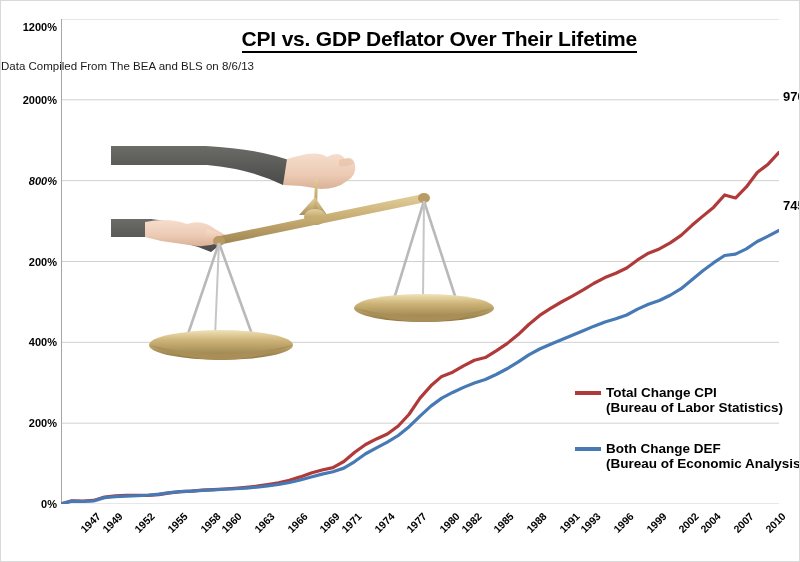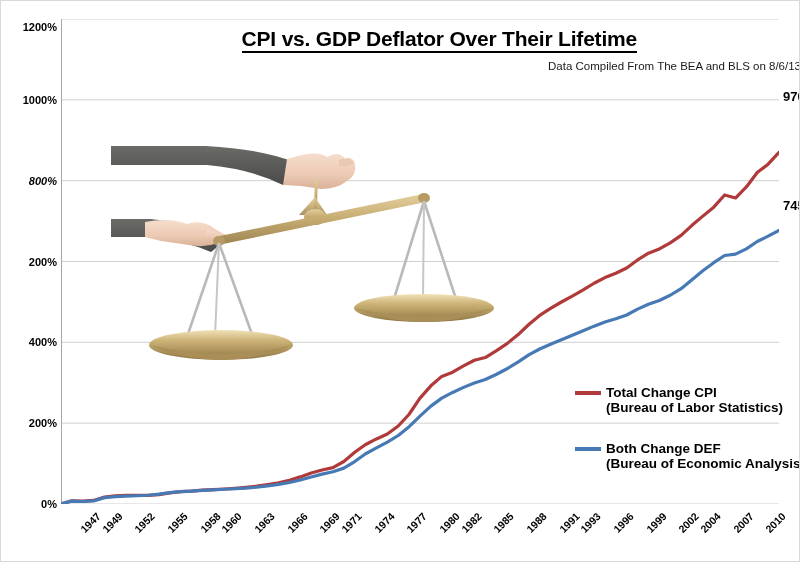--- a/index.html
+++ b/index.html
@@ -34,21 +34,21 @@
   }
   #chart-title .ul {
     border-bottom: 2px solid #000;
     padding-bottom: 1px;
   }
   #chart-subtitle {
     position: absolute;
     left: 0;
     top: 59px;
     width: 800px;
-    text-align: right;
+    text-align: left;
     font-size: 11.5px;
     font-weight: normal;
     color: #1a1a1a;
   }
   
   #plot {
     position: absolute;
     left: 60px;
     top: 18px;
     width: 718px;
@@ -166,21 +166,21 @@
 
   <div id="chart-title"><span class="ul">CPI vs. GDP Deflator Over Their Lifetime</span></div>
   <div id="chart-subtitle">Data Compiled From The BEA and BLS on 8/6/13</div>
 
   <div id="yaxis-labels">
       <div class="ytick" style="top: 485px;">0%</div>
       <div class="ytick" style="top: 404.167px;">200%</div>
       <div class="ytick" style="top: 323.333px;">400%</div>
       <div class="ytick" style="top: 242.5px;">200%</div>
       <div class="ytick" style="top: 161.667px; font-style: italic;">800%</div>
-      <div class="ytick" style="top: 80.8333px;">1000%</div>
+      <div class="ytick" style="top: 80.8333px;">2000%</div>
       <div class="ytick" style="top: 0px; margin-top: 8px;">1200%</div>
     </div>
 
   <div id="plot">
     <svg id="plot-svg" viewBox="0 0 718 485" preserveAspectRatio="none">
       <g id="gridlines">
           <line x1="0" x2="718" y1="485" y2="485" stroke="#d0d0d0" stroke-width="1.2"></line>
           <line x1="0" x2="718" y1="404.1666666666667" y2="404.1666666666667" stroke="#d0d0d0" stroke-width="1"></line>
           <line x1="0" x2="718" y1="323.33333333333337" y2="323.33333333333337" stroke="#d0d0d0" stroke-width="1"></line>
           <line x1="0" x2="718" y1="242.5" y2="242.5" stroke="#d0d0d0" stroke-width="1"></line>

